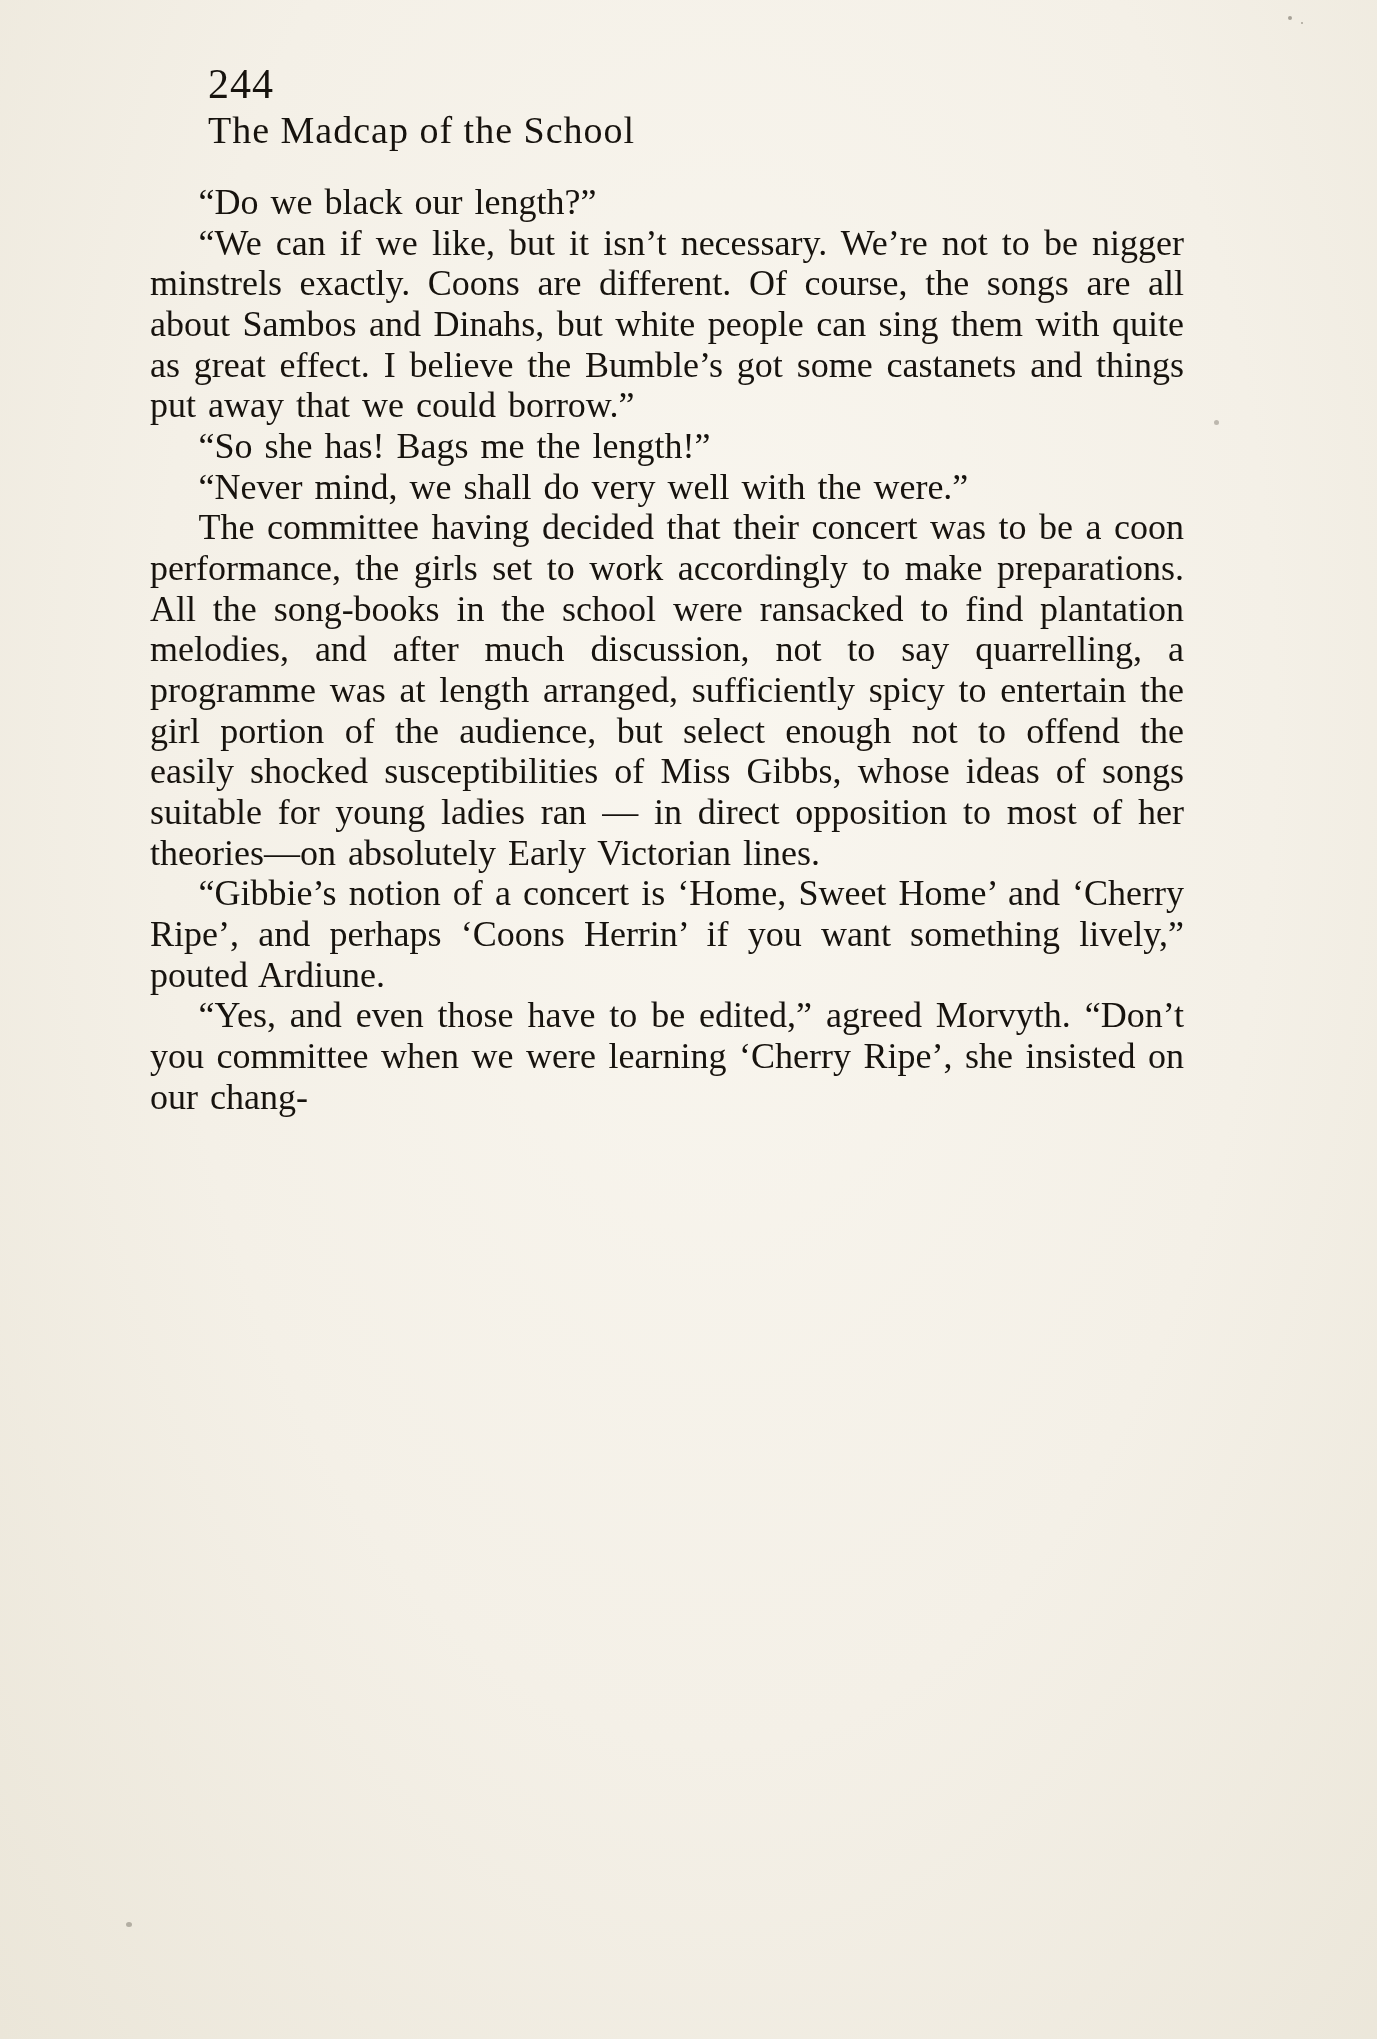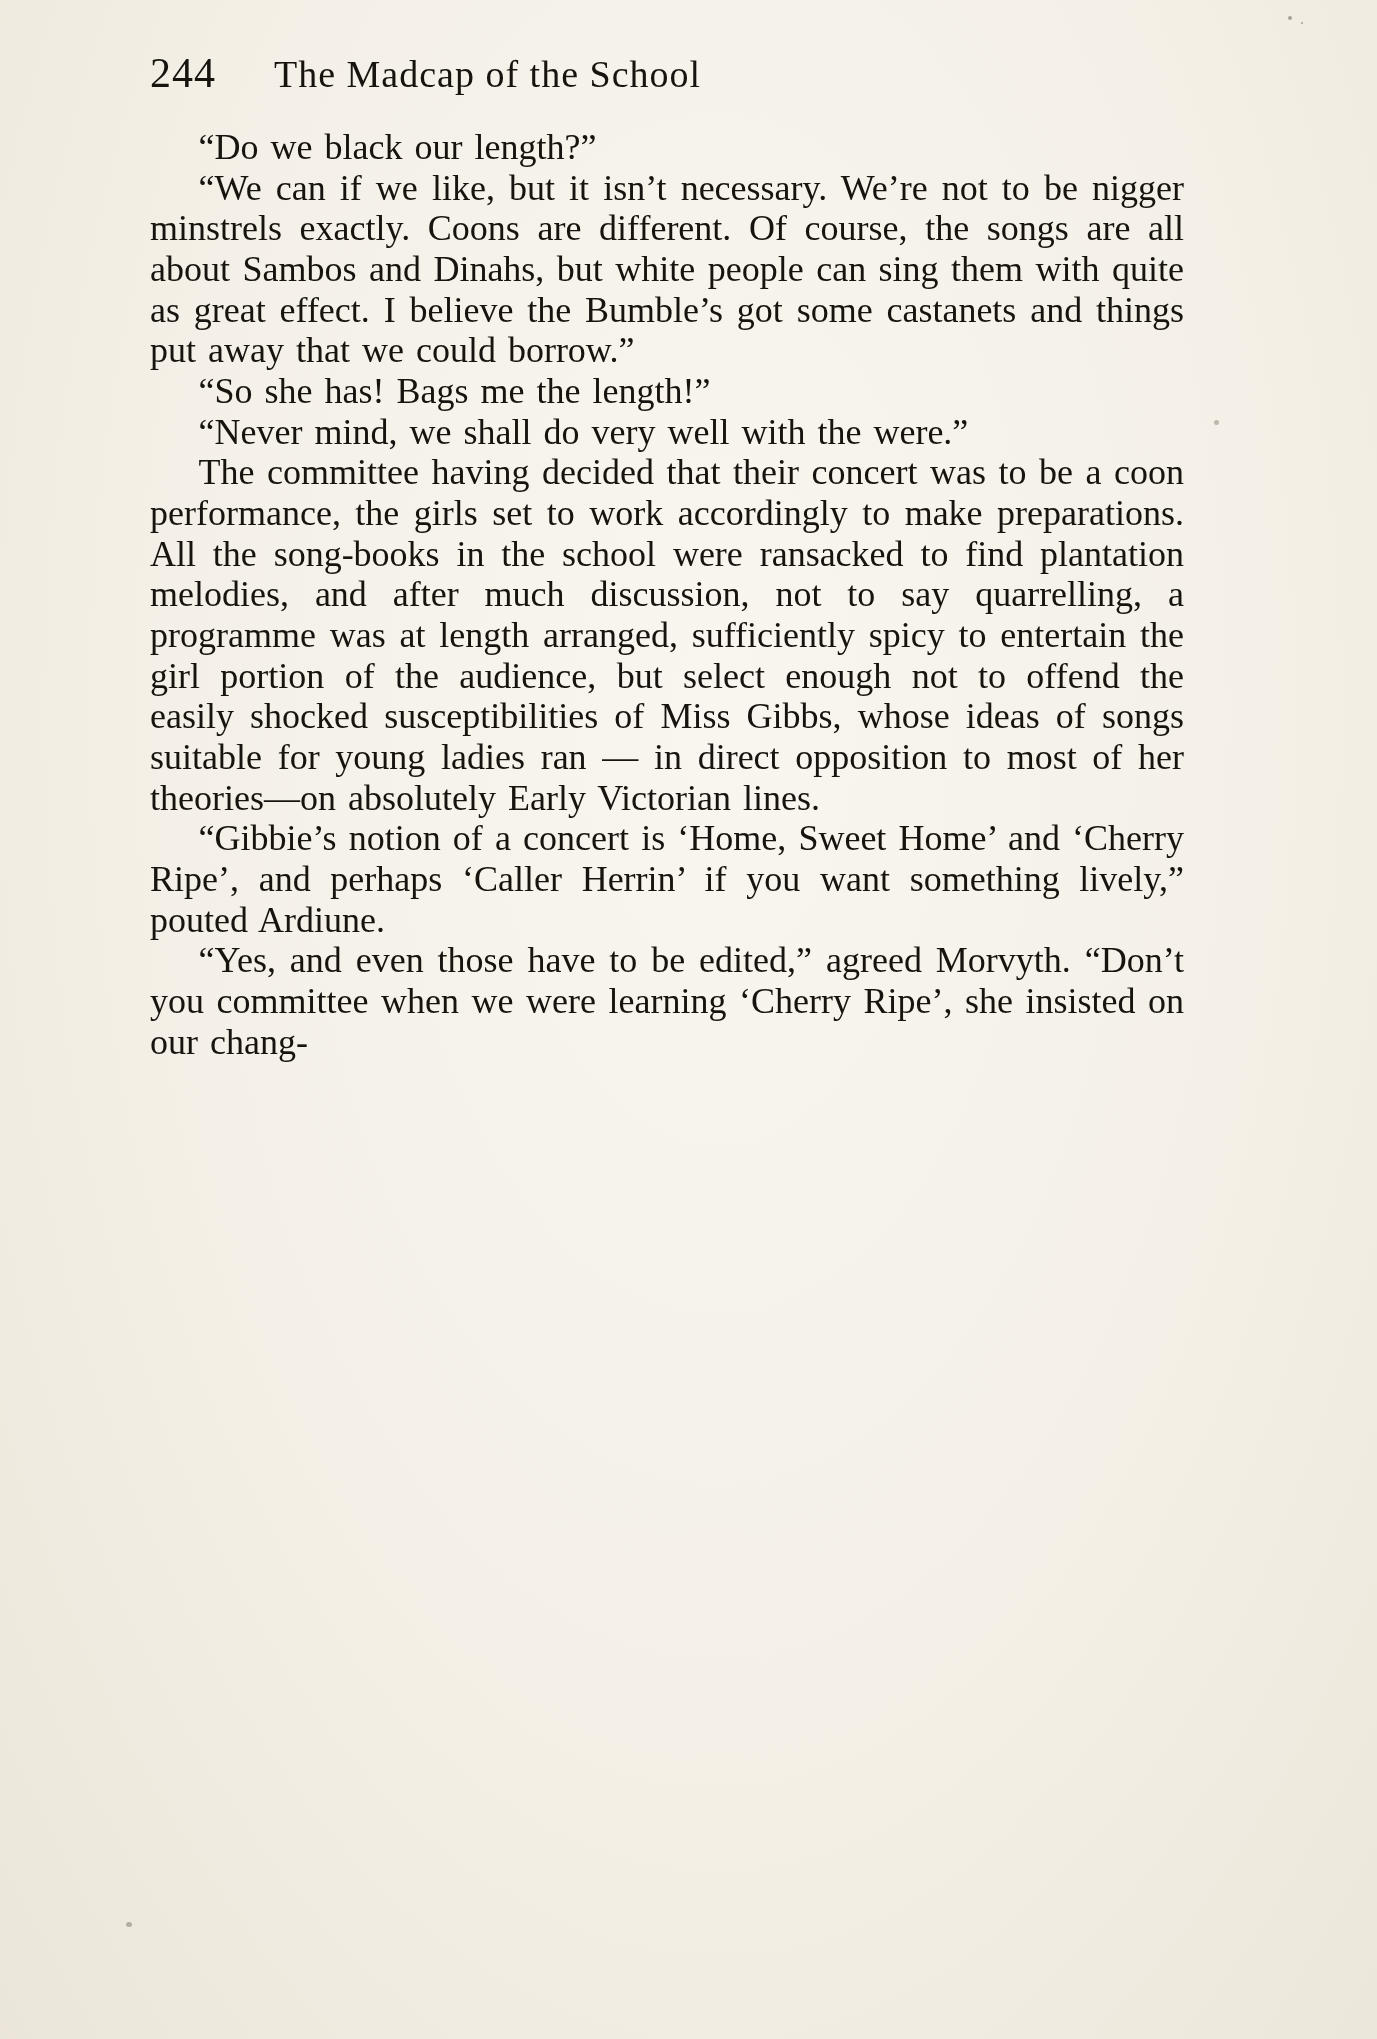--- a/index.html
+++ b/index.html
@@ -14,21 +14,22 @@
   }
   .text-block {
     position: absolute;
     left: 150px;
     top: 48px;
     width: 1034px;
   }
   .page-header {
     display: flex;
     align-items: baseline;
-    margin: 1px 0 30px 0;
+    margin: 12px 0 30px 0;
+    flex-direction: column;
   }
   .page-number {
     font-size: 42px;
     letter-spacing: 1px;
   }
   .page-title {
     font-size: 38px;
     font-weight: 400;
     margin: 0 0 0 58px;
     letter-spacing: 1px;
@@ -65,16 +66,16 @@
     <span class="page-number">244</span>
     <h1 class="page-title">The Madcap of the School</h1>
   </header>
   <main class="body-text">
 
       <p>“Do we black our length?”</p>
       <p>“We can if we like, but it isn’t necessary. We’re not to be nigger minstrels exactly. Coons are different. Of course, the songs are all about Sambos and Dinahs, but white people can sing them with quite as great effect. I believe the Bumble’s got some castanets and things put away that we could borrow.”</p>
       <p>“So she has! Bags me the length!”</p>
       <p>“Never mind, we shall do very well with the were.”</p>
       <p>The committee having decided that their concert was to be a coon performance, the girls set to work accordingly to make preparations. All the song-books in the school were ransacked to find plantation melodies, and after much discussion, not to say quarrelling, a programme was at length arranged, sufficiently spicy to entertain the girl portion of the audience, but select enough not to offend the easily shocked susceptibilities of Miss Gibbs, whose ideas of songs suitable for young ladies ran — in direct opposition to most of her theories—on absolutely Early Victorian lines.</p>
-      <p>“Gibbie’s notion of a concert is ‘Home, Sweet Home’ and ‘Cherry Ripe’, and perhaps ‘Caller Herrin’ if you want something lively,” pouted Ardiune.</p>
+      <p>“Gibbie’s notion of a concert is ‘Home, Sweet Home’ and ‘Cherry Ripe’, and perhaps ‘Coons Herrin’ if you want something lively,” pouted Ardiune.</p>
       <p>“Yes, and even those have to be edited,” agreed Morvyth. “Don’t you committee when we were learning ‘Cherry Ripe’, she insisted on our chang-</p>
     </main>
 </div>
 
 </body></html>

